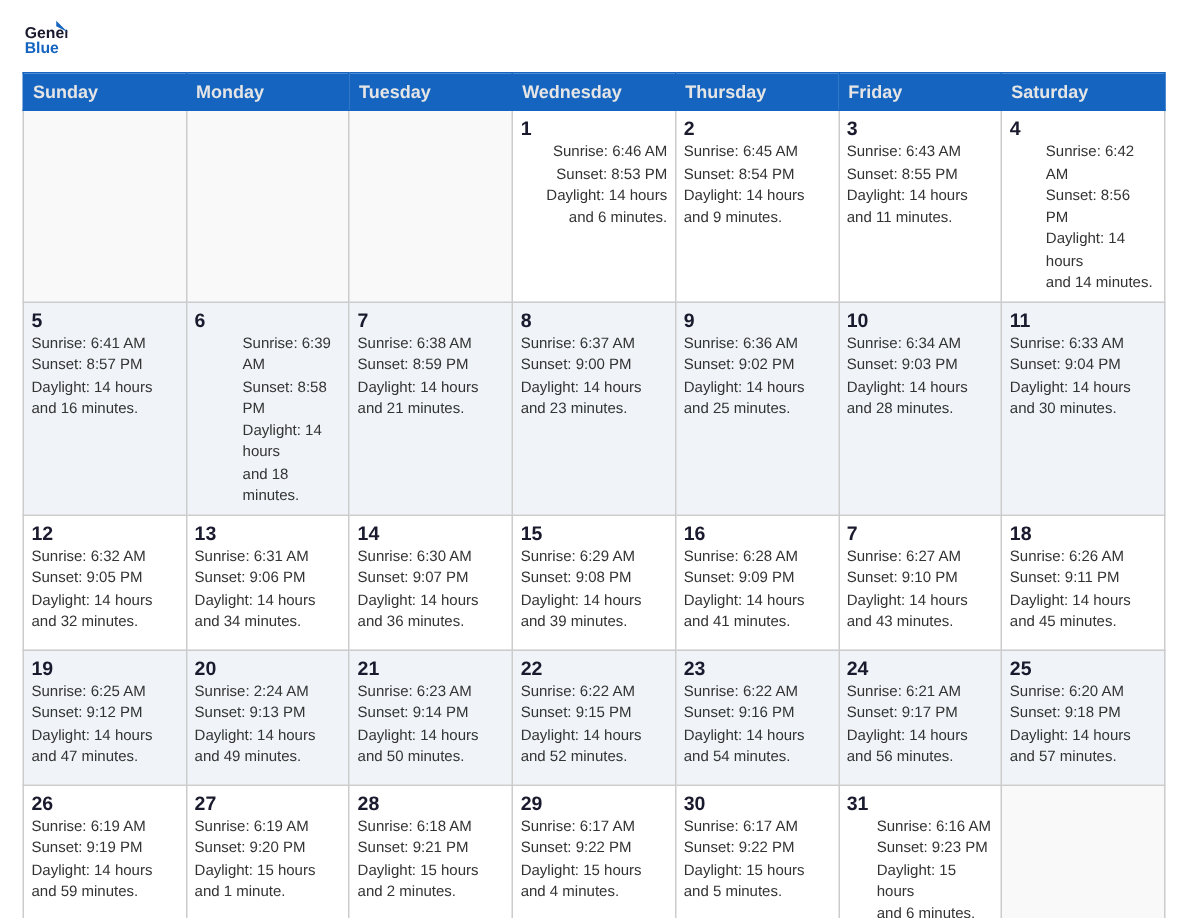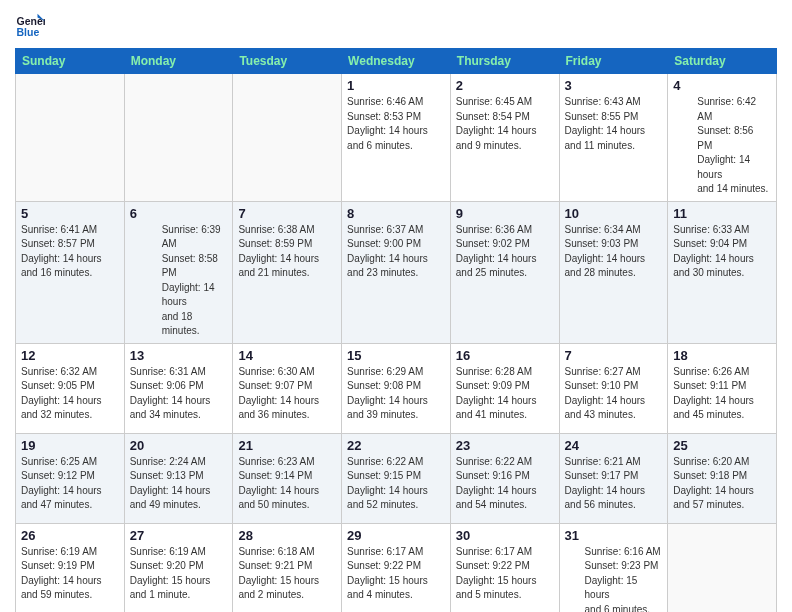--- a/index.html
+++ b/index.html
@@ -43,21 +43,21 @@
       font-size: 15px;
       color: #333;
     }
     .calendar {
       width: 100%;
       border-collapse: collapse;
       border: 1px solid #ccc;
     }
     .calendar th {
       background: #1565c0;
-      color: #86efac;
+      color: #e5e5e5;
       font-size: 12px;
       font-weight: bold;
       padding: 5px 6px;
       text-align: left;
       border: 1px solid #1565c0;
     }
     .calendar td {
       width: calc(100% / 7);
       vertical-align: top;
       padding: 4px 5px 4px 5px;
@@ -118,21 +118,21 @@
           <th>Saturday</th>
         </tr>
     </thead>
     <tbody id="cal-body">
         <tr>
           <td class="empty"></td>
           <td class="empty"></td>
           <td class="empty"></td>
           <td>
             <div class="day-num">1</div>
-            <div class="day-info" style="white-space: pre-line;">Sunrise: 6:46 AM
+            <div class="day-info" style="white-space: pre-line; text-align: right;">Sunrise: 6:46 AM
 Sunset: 8:53 PM
 Daylight: 14 hours
 and 6 minutes.</div>
           </td>
           <td>
             <div class="day-num">2</div>
             <div class="day-info" style="white-space: pre-line;">Sunrise: 6:45 AM
 Sunset: 8:54 PM
 Daylight: 14 hours
 and 9 minutes.</div>

